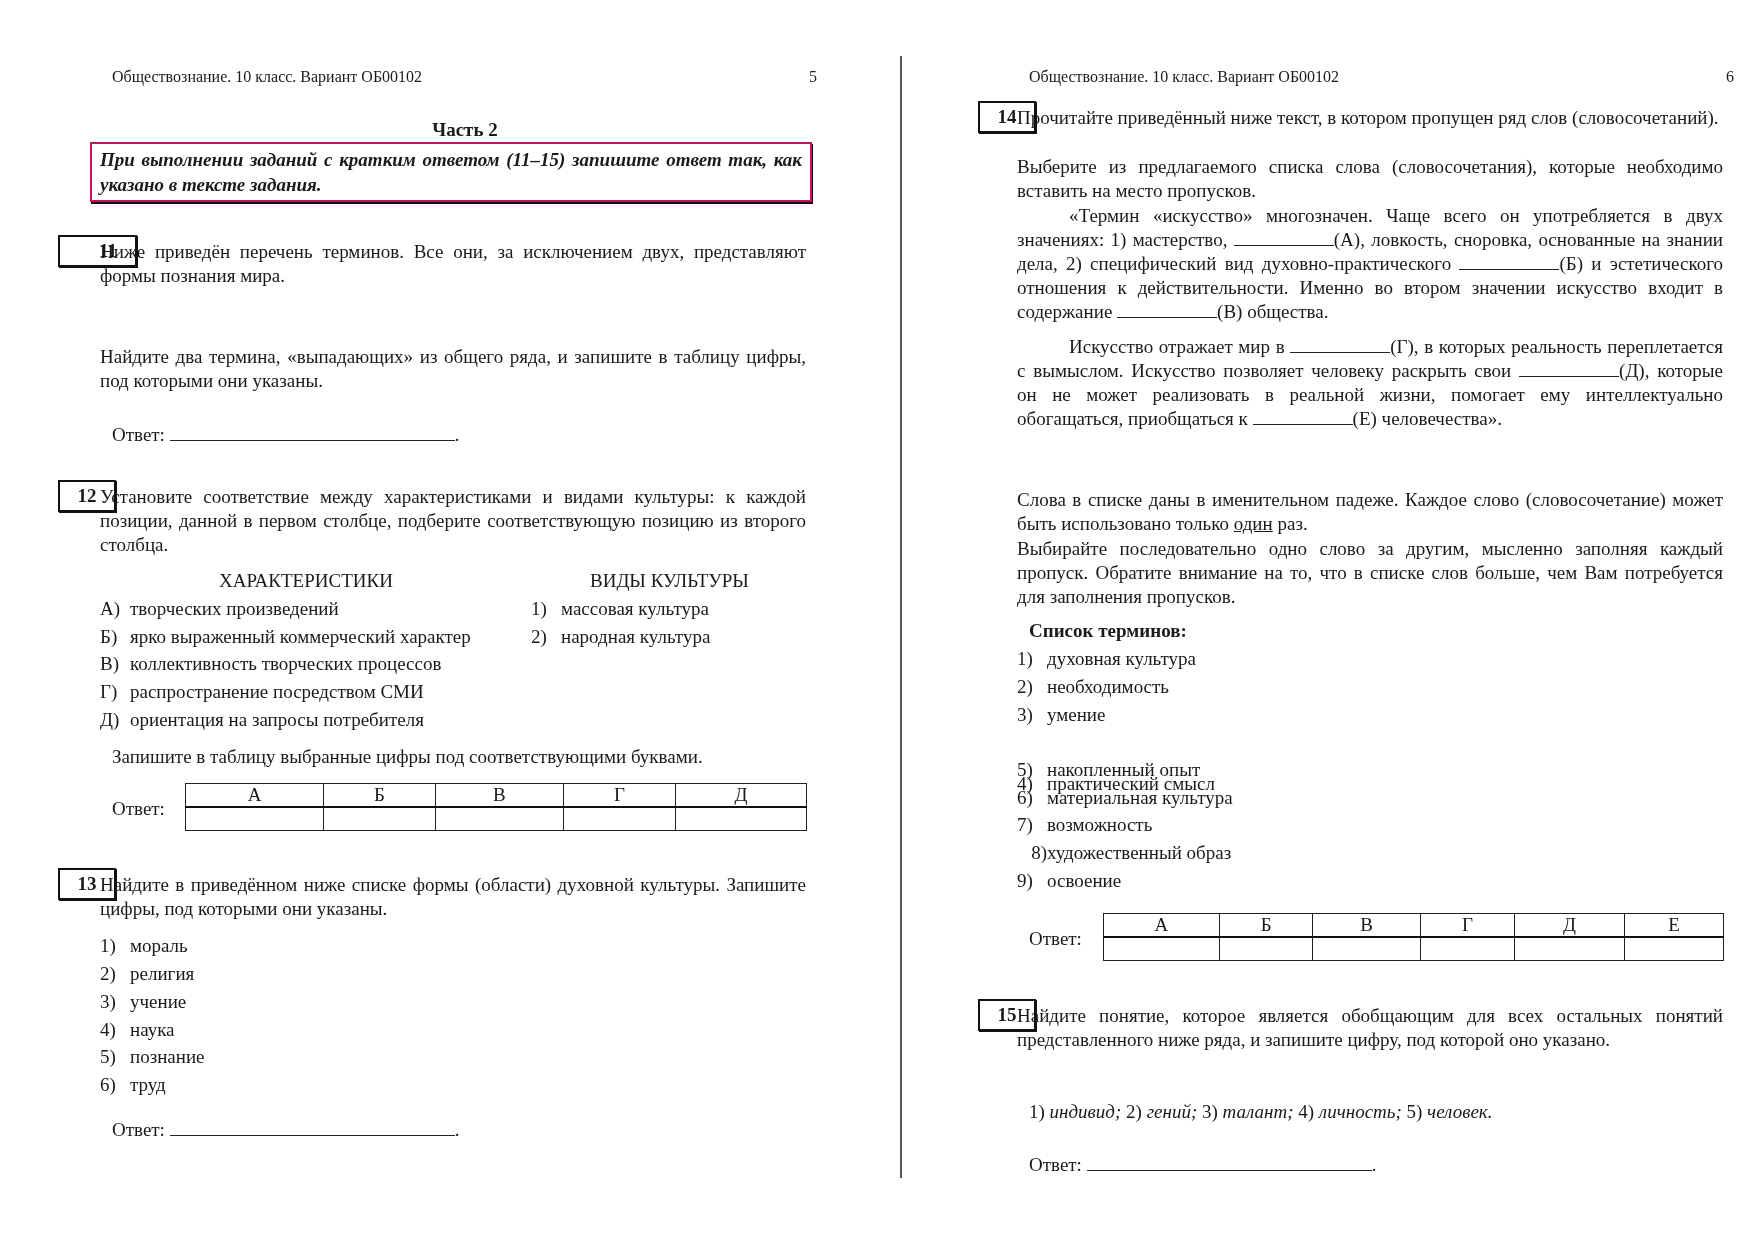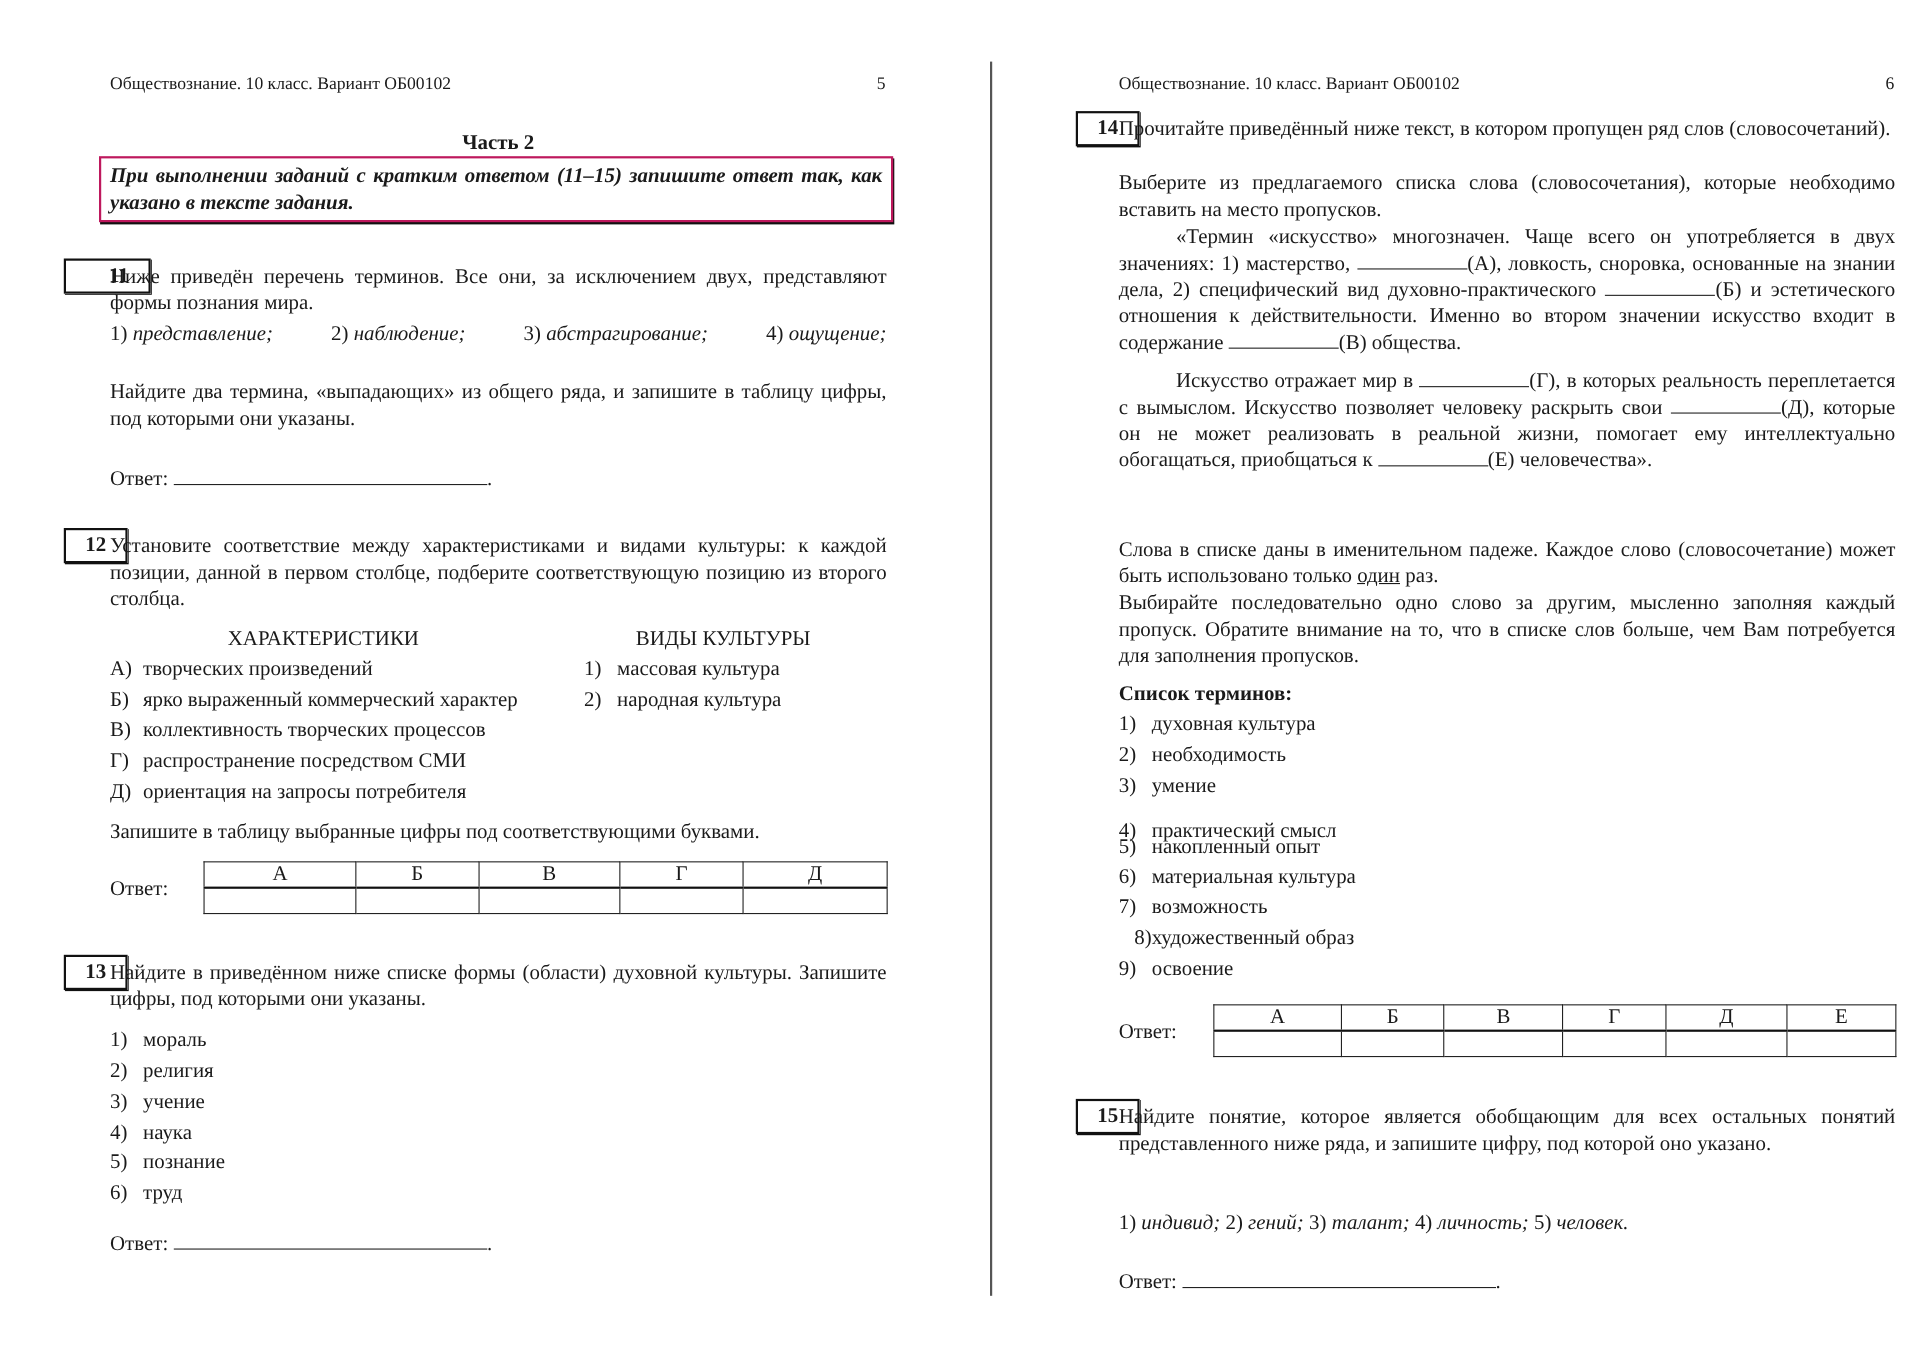--- a/index.html
+++ b/index.html
@@ -1,18 +1,18 @@
 <!DOCTYPE html>
 <html><head>
 <meta charset="utf-8">
 <style>
   html, body { margin:0; padding:0; background:#ffffff; }
   body { width:1754px; height:1239px; position:relative; overflow:hidden;
          font-family:"Liberation Serif", serif; color:#1a1a1a; font-size:19px; }
-  .abs { position:absolute; }
+  .abs { position:absolute;margin-left:12px; }
   .hdr { font-size:16px; }
   .divider { position:absolute; left:900px; top:56px; width:2px; height:1122px; background:#555; }
   .qnum { position:absolute; width:54px; height:28px; border:2px solid #111;
           box-shadow:1px 1px 0 #111; font-weight:bold; font-size:19px;
           text-align:center; line-height:28px;margin-left:30px; }
   .para { position:absolute; text-align:justify; line-height:24px; }
   .it { font-style:italic; }
   .answer-line { display:inline-block; width:285px; border-bottom:1.5px solid #222; height:18px; vertical-align:baseline; }
   table.ans { position:absolute; border-collapse:collapse; }
   table.ans td { border:1.5px solid #222; text-align:center; font-size:19px; height:22px; padding:0; }
@@ -33,26 +33,20 @@
 <div class="abs hdr" style="left:797px;top:68px;">5</div>
 
 <div class="abs" style="left:0;top:119px;width:906px;text-align:center;font-weight:bold;font-size:19px;">Часть 2</div>
 <div class="instr-box">
   <div>При выполнении заданий с кратким ответом (11–15) запишите ответ так, как указано в тексте задания.</div>
 </div>
 
 <div class="qnum" style="left:28px;top:235px;padding-left:21px;">11</div>
 <div class="para" style="left:100px;top:240px;width:706px;">Ниже приведён перечень терминов. Все они, за исключением двух, представляют формы познания мира.</div>
 <div class="abs" style="left:100px;top:292px;width:706px;line-height:24px;">
-  <div style="display:flex;justify-content:space-between;">
-    <span><span>1)</span> <span class="it">представление;</span></span>
-    <span><span>2)</span> <span class="it">наблюдение;</span></span>
-    <span><span>3)</span> <span class="it">абстрагирование;</span></span>
-    <span><span>4)</span> <span class="it">ощущение;</span></span>
-  </div>
 </div>
 <div class="para" style="left:100px;top:345px;width:706px;">Найдите два термина, «выпадающих» из общего ряда, и запишите в таблицу цифры, под которыми они указаны.</div>
 <div class="abs" style="left:100px;top:422px;">
   <span>Ответ:</span>
   <span class="answer-line"></span>.
 </div>
 
 <div class="qnum" style="left:28px;top:480px;">12</div>
 <div class="para" style="left:100px;top:485px;width:706px;">Установите соответствие между характеристиками и видами культуры: к каждой позиции, данной в первом столбце, подберите соответствующую позицию из второго столбца.</div>
 <div class="abs" style="left:207px;top:570px;font-size:19px;">ХАРАКТЕРИСТИКИ</div>
@@ -126,21 +120,21 @@
 
 <div class="para" style="left:1017px;top:488px;width:706px;">
   <span>Слова в списке даны в именительном падеже. Каждое слово (словосочетание) может быть использовано только </span><span class="u">один</span><span> раз.</span>
 </div>
 <div class="para" style="left:1017px;top:537px;width:706px;">Выбирайте последовательно одно слово за другим, мысленно заполняя каждый пропуск. Обратите внимание на то, что в списке слов больше, чем Вам потребуется для заполнения пропусков.</div>
 
 <div class="abs" style="left:1017px;top:620px;font-weight:bold;">Список терминов:</div>
 <div class="list-row" style="left:1017px;top:647px;"><span class="n">1)</span><span>духовная культура</span></div>
 <div class="list-row" style="left:1017px;top:675px;"><span class="n">2)</span><span>необходимость</span></div>
 <div class="list-row" style="left:1017px;top:703px;"><span class="n">3)</span><span>умение</span></div>
-<div class="list-row" style="left:1017px;top:744px;"><span class="n">4)</span><span>практический смысл</span></div>
+<div class="list-row" style="left:1017px;top:772px;"><span class="n">4)</span><span>практический смысл</span></div>
 <div class="list-row" style="left:1017px;top:758px;"><span class="n">5)</span><span>накопленный опыт</span></div>
 <div class="list-row" style="left:1017px;top:786px;"><span class="n">6)</span><span>материальная культура</span></div>
 <div class="list-row" style="left:1017px;top:813px;"><span class="n">7)</span><span>возможность</span></div>
 <div class="list-row" style="left:1017px;top:841px;text-align:right;"><span class="n">8)</span><span>художественный образ</span></div>
 <div class="list-row" style="left:1017px;top:869px;"><span class="n">9)</span><span>освоение</span></div>
 
 <div class="abs" style="left:1017px;top:928px;">Ответ:</div>
 <table class="ans" style="left:1103px;top:913px;width:621px;">
   <tbody>
       <tr class="head">

